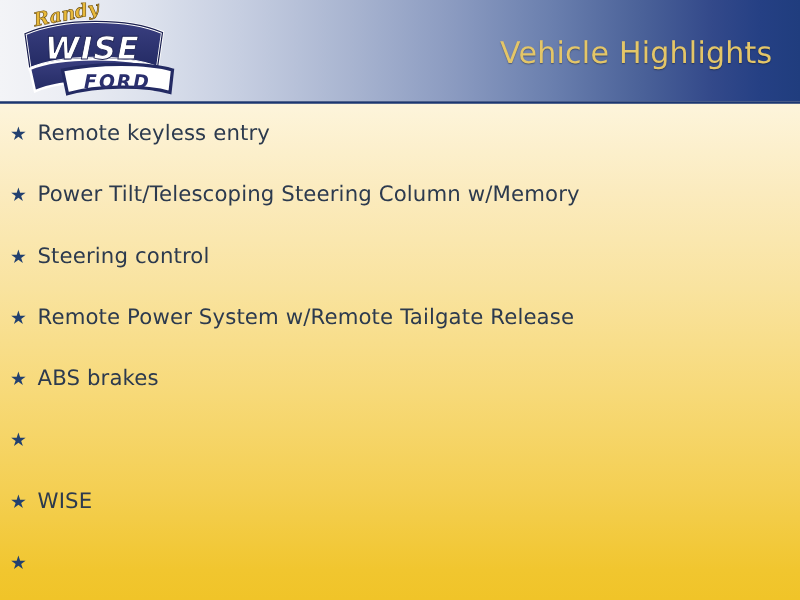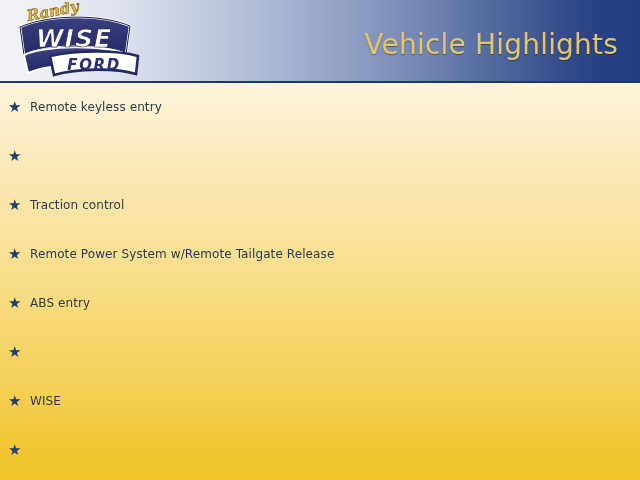--- a/index.html
+++ b/index.html
@@ -52,21 +52,21 @@
                 #254084 95%,
                 #203d7e 100%);
     border-bottom: 2px solid #1b3671;
     box-sizing: border-box;
   }
 
   #header-title {
     position: absolute;
     right: 22px;
     top: 28px;
-    font-size: 28px;
+    font-size: 24px;
     letter-spacing: 0.2px;
     color: #e4c668;
     white-space: nowrap;
     text-shadow: 0 1px 1px rgba(0,0,0,0.35);
     margin-left: 16px;
   }
 
   
   #logo {
     position: absolute;
@@ -99,21 +99,21 @@
   .hl-star {
     display: inline-block;
     width: 22px;
     font-size: 15px;
     line-height: 1;
     color: #22406f;
     text-align: left;
     flex: 0 0 auto;
   }
   .hl-label {
-    font-size: 12px;
+    font-size: 17px;
     line-height: 1;
     color: #2c3a4e;
     letter-spacing: 0.1px;
   }
 
   .hl-item.i0 { top: 11px; }
   .hl-item.i1 { top: 60px; }
   .hl-item.i2 { top: 109px; }
   .hl-item.i3 { top: 158px; }
   .hl-item.i4 { top: 207px; }
@@ -156,35 +156,36 @@
 
   <ul id="highlights">
 
     <li class="hl-item i0">
       <span class="hl-star">★</span>
       <span class="hl-label">Remote keyless entry</span>
     </li>
 
     <li class="hl-item i1">
       <span class="hl-star">★</span>
+      <span class="hl-label">Power Tilt/Telescoping Steering Column w/Memory</span>
     </li>
 
     <li class="hl-item i2">
       <span class="hl-star">★</span>
-      <span class="hl-label">Traction control</span>
+      <span class="hl-label">Steering control</span>
     </li>
 
     <li class="hl-item i3">
       <span class="hl-star">★</span>
       <span class="hl-label">Remote Power System w/Remote Tailgate Release</span>
     </li>
 
     <li class="hl-item i4">
       <span class="hl-star">★</span>
-      <span class="hl-label">ABS entry</span>
+      <span class="hl-label">ABS brakes</span>
     </li>
 
     <li class="hl-item i5">
       <span class="hl-star">★</span>
     </li>
 
     <li class="hl-item i6">
       <span class="hl-star">★</span>
       <span class="hl-label">WISE</span>
     </li>

